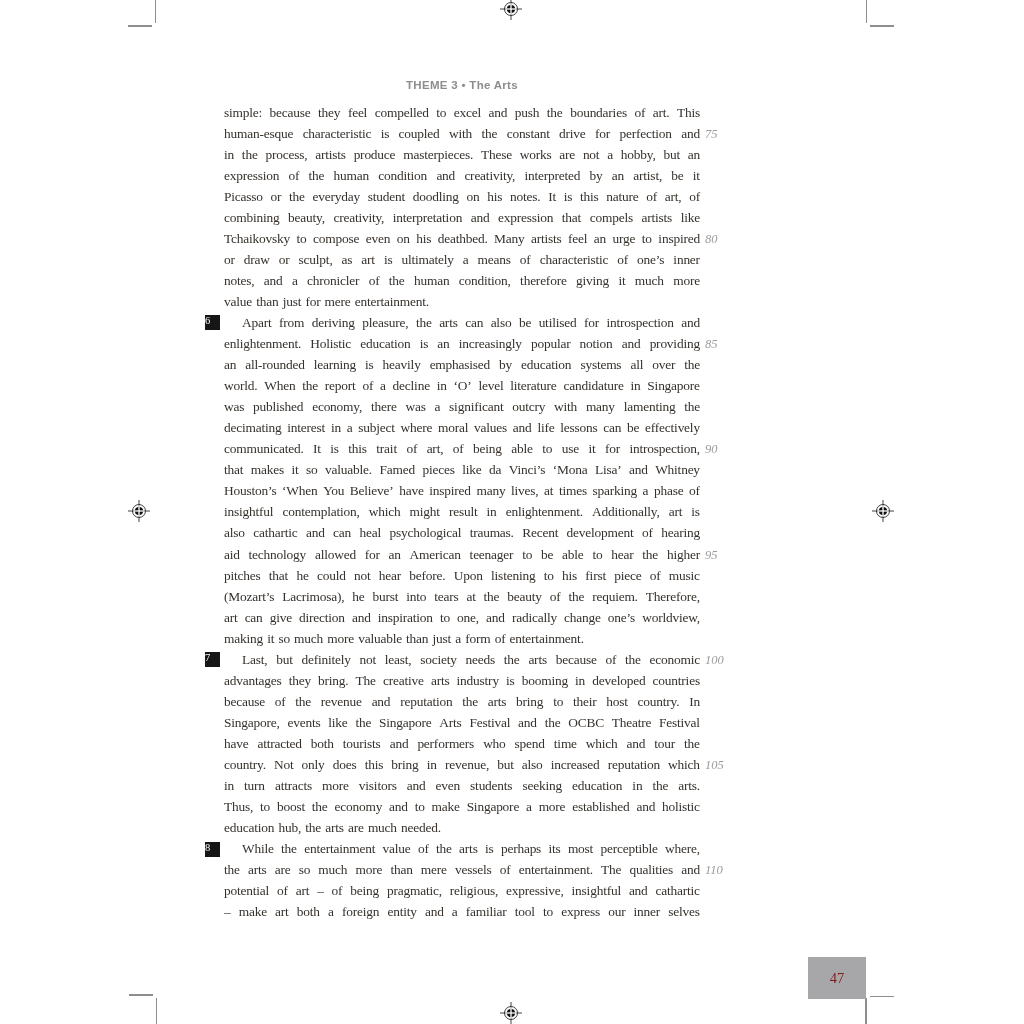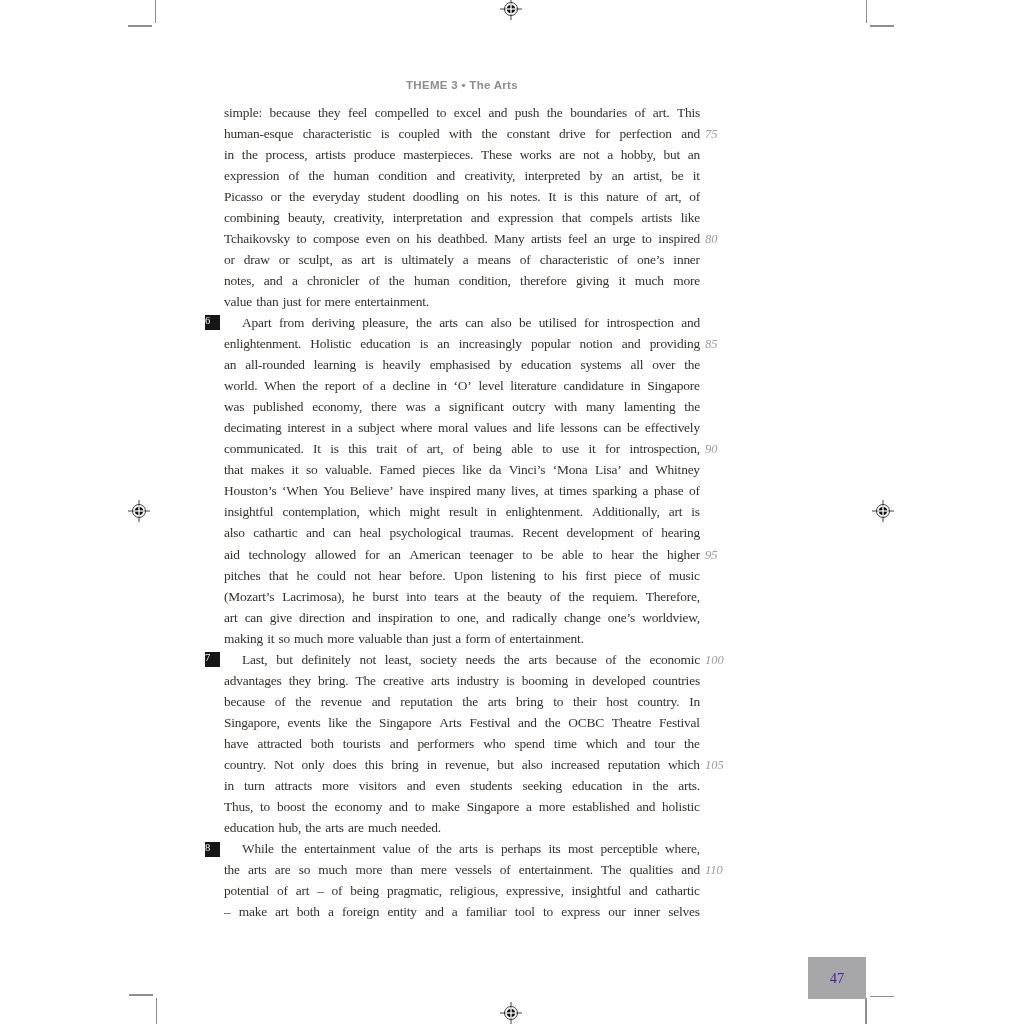--- a/index.html
+++ b/index.html
@@ -29,21 +29,21 @@
 
   .pmarker{position:absolute;left:-19px;top:3px;width:15px;height:15px;background:#161616;
     color:#ffffff;font-size:10.5px;display:flex;align-items:center;justify-content:center;
     font-family:"Liberation Serif",serif;padding:0;}
   .lnum{position:absolute;left:481px;top:50%;transform:translateY(-50%);
     font-style:italic;font-size:12.5px;color:#9b9b9b;letter-spacing:0;}
 
   
   .pagenum-box{position:absolute;left:808px;top:957px;width:58px;height:42px;
     background:#a7a7a9;display:flex;align-items:center;justify-content:center;}
-  .pagenum-box span{color:#4c1d95;font-size:14.5px;font-family:"Liberation Serif",serif;}
+  .pagenum-box span{color:#7f1d1d;font-size:14.5px;font-family:"Liberation Serif",serif;}
 </style>
 </head>
 <body>
 
 <div class="sheet">
 
   <div class="crop" style="left:154.5px;top:0;width:1.5px;height:23px"></div>
   <div class="crop" style="left:128px;top:25px;width:24px;height:1.5px"></div>
   <div class="crop" style="left:865.5px;top:0;width:1.5px;height:23px"></div>
   <div class="crop" style="left:870px;top:25px;width:24px;height:1.5px"></div>

